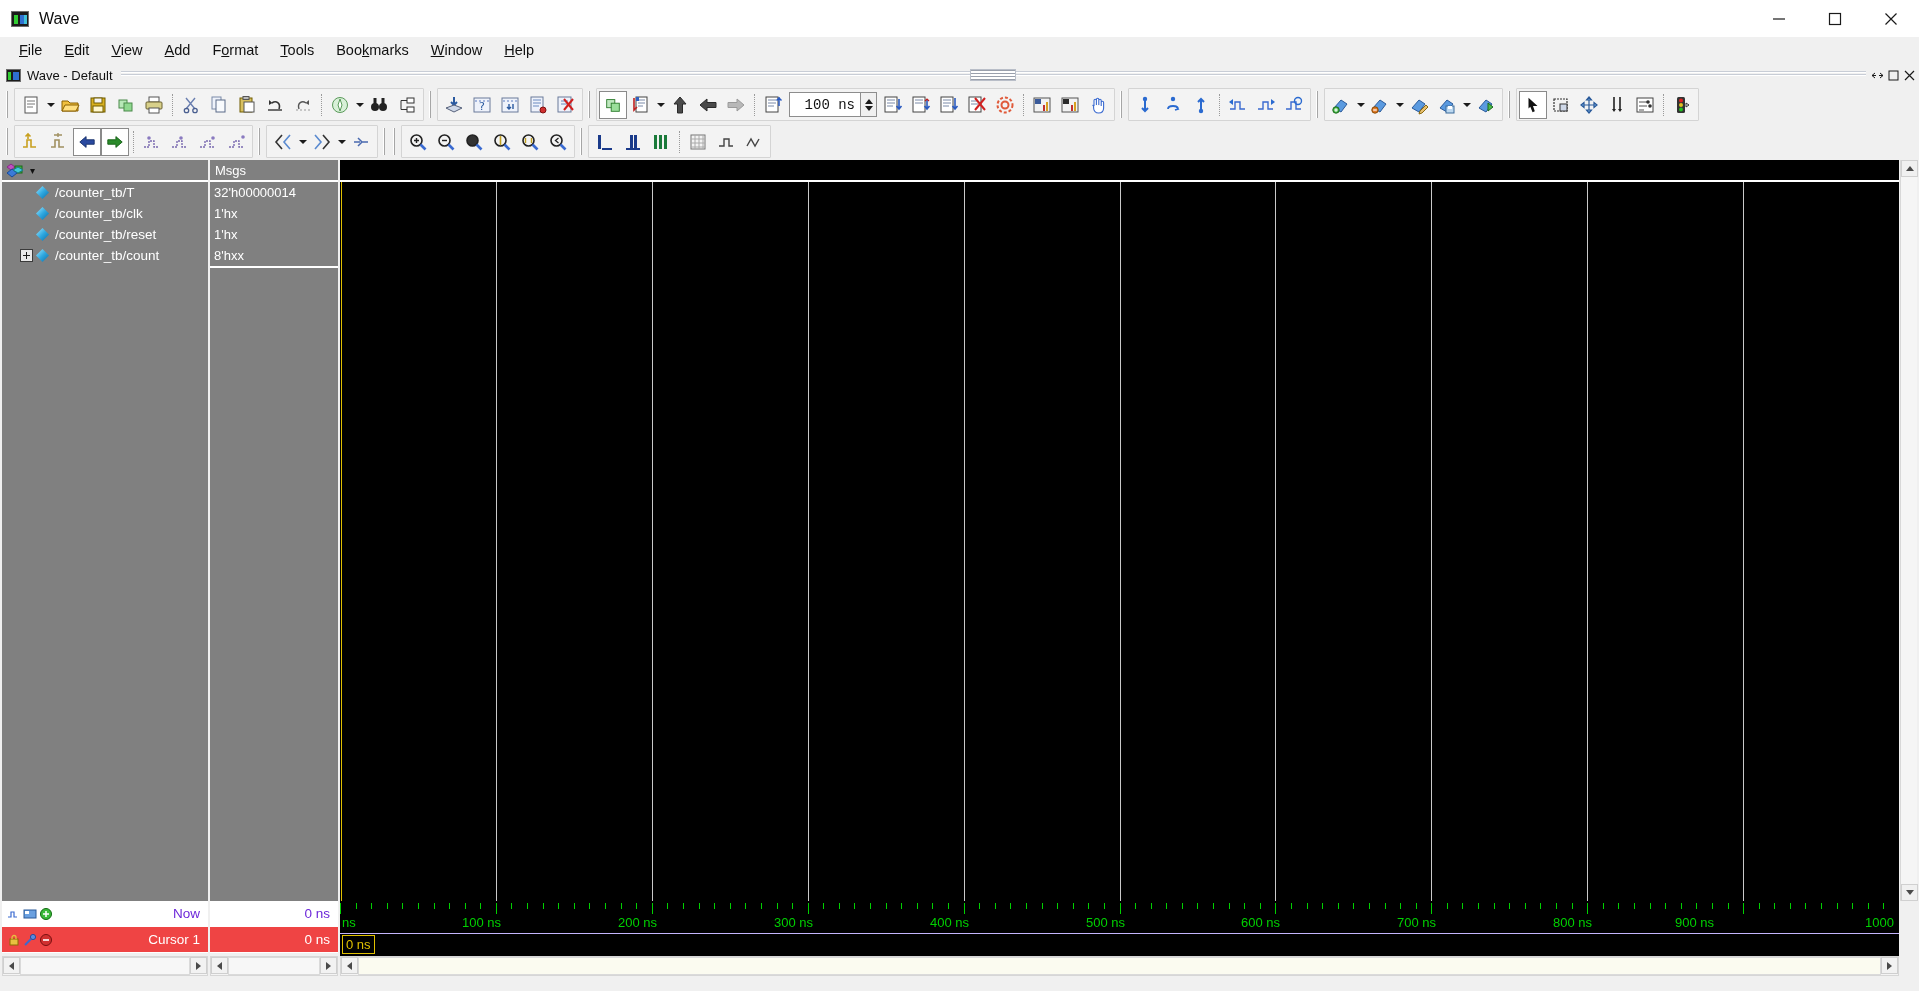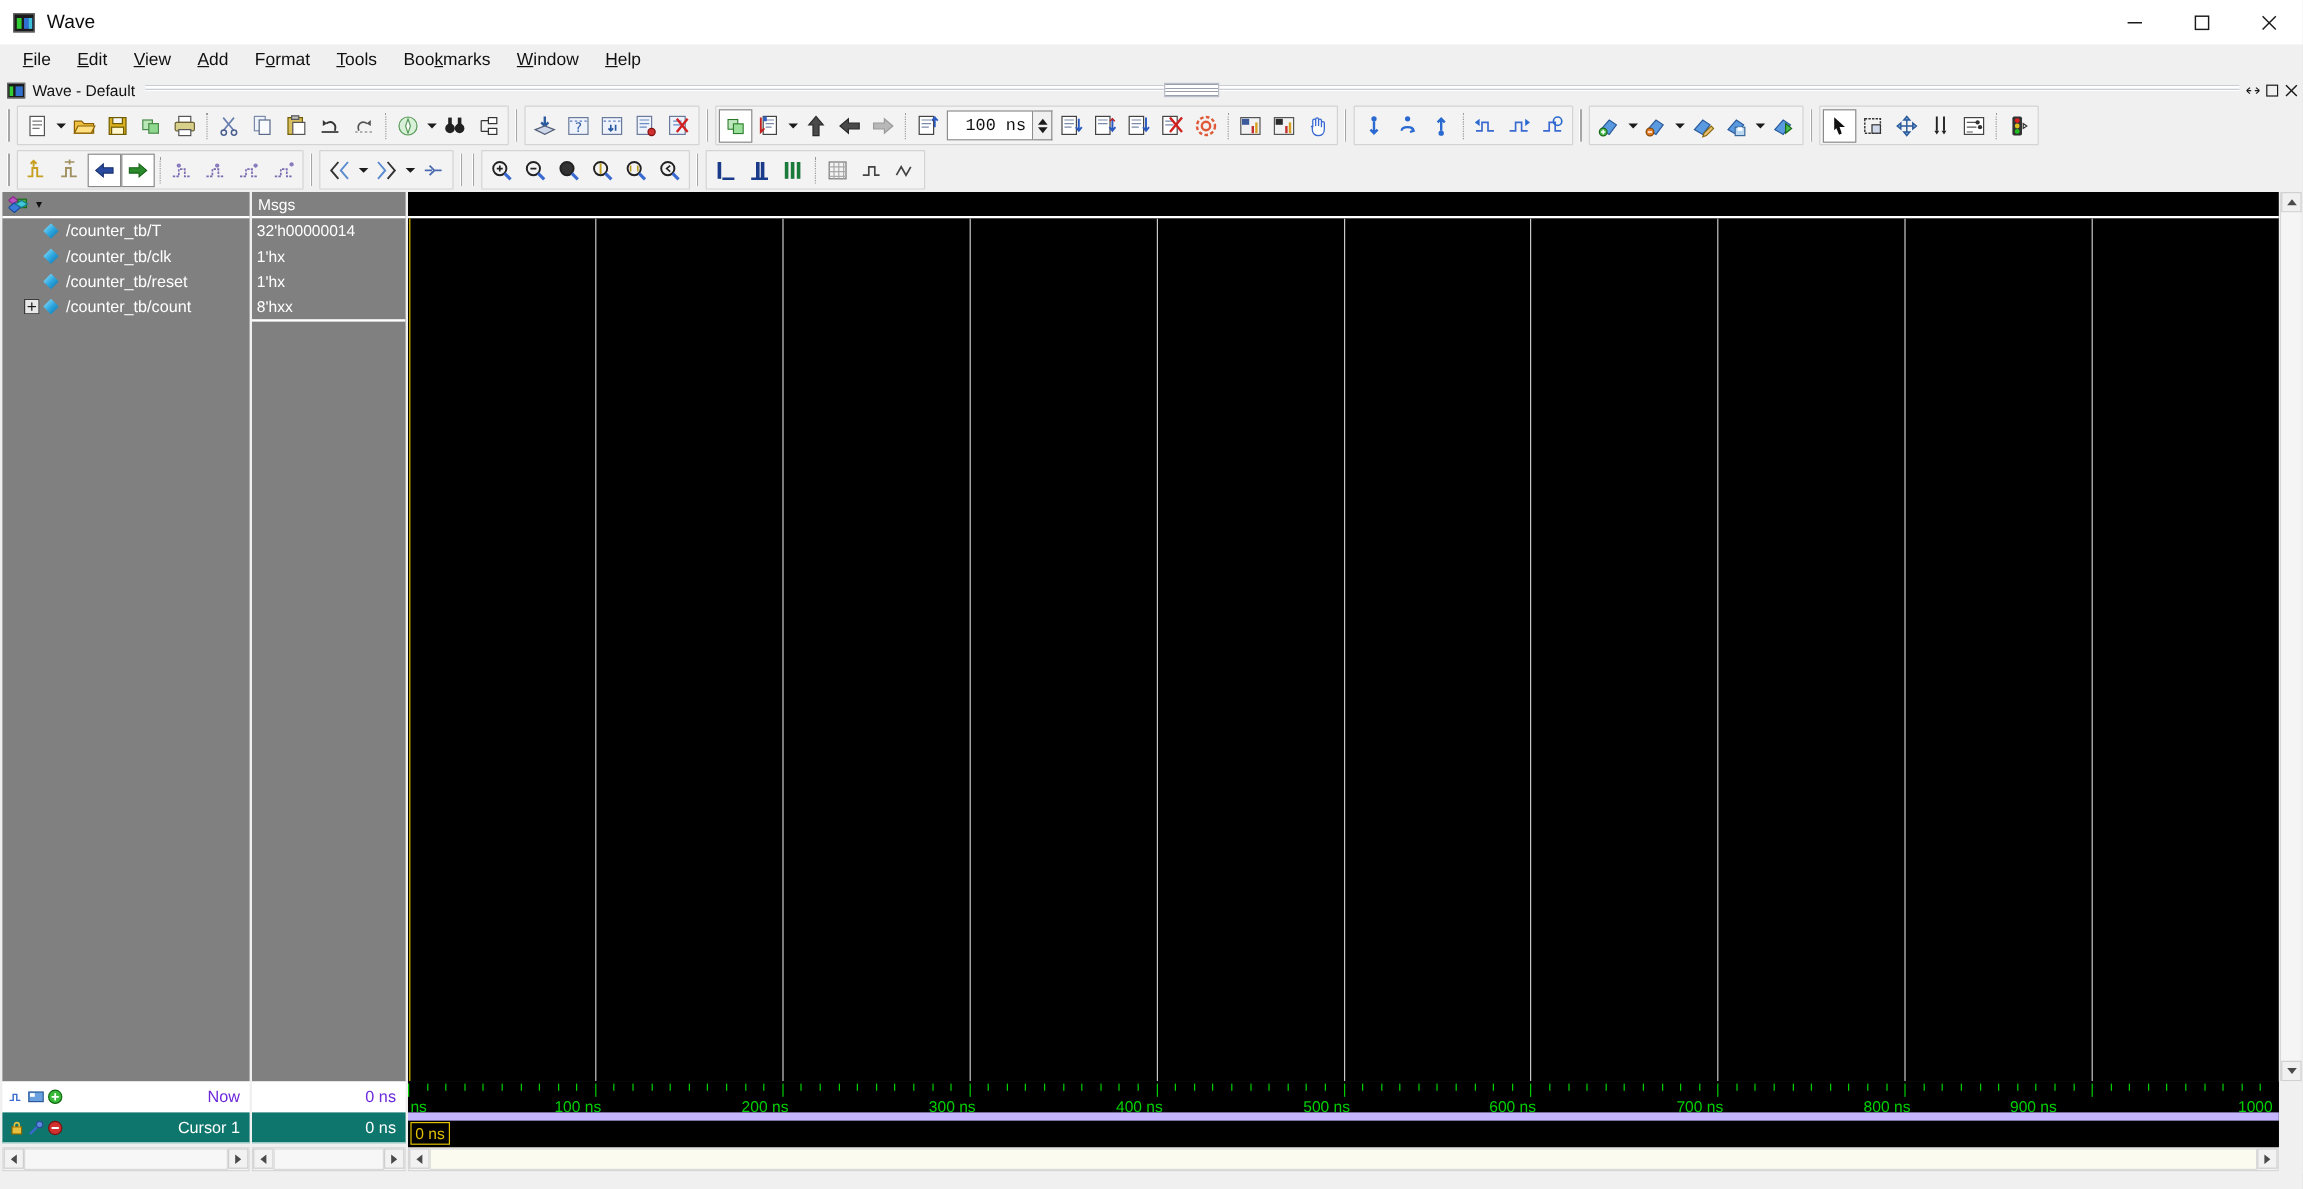--- a/index.html
+++ b/index.html
@@ -410,37 +410,37 @@
     margin-left: 2px;
     display: flex; flex-direction: column;
   }
   .srow {
     height: 26px;
     display: flex; align-items: center;
     border-bottom: 1px solid #ffffff;
     padding-right: 8px;
   }
   .srow.now { background: #ffffff; justify-content: flex-end; }
-  .srow.cur { background: #0f766e; justify-content: flex-end; }
+  .srow.cur { background: #ef4444; justify-content: flex-end; }
   .srow.now .slab { color: #6d28d9; font-size: 13.5px; }
   .srow.cur .slab { color: #ffffff; font-size: 13.5px; }
   .srow .icons { margin-right: auto; display: flex; gap: 2px; padding-left: 5px; }
   .mini { width: 14px; height: 14px; flex: none; }
 
   #timeline {
     flex: 1; min-width: 0;
     margin-left: 2px;
     display: flex; flex-direction: column;
     background: #000000;
   }
   #ruler {
     height: 33px;
     position: relative;
     background: #000000;
-    border-bottom: 7px solid #c4b5fd;
+    border-bottom: 1px solid #c4b5fd;
     overflow: hidden;
   }
   .tick {
     position: absolute;
     top: 2px;
     width: 1px;
     background: #00d000;
   }
   .tick.minor { height: 6px; }
   .tick.major { height: 11px; }

